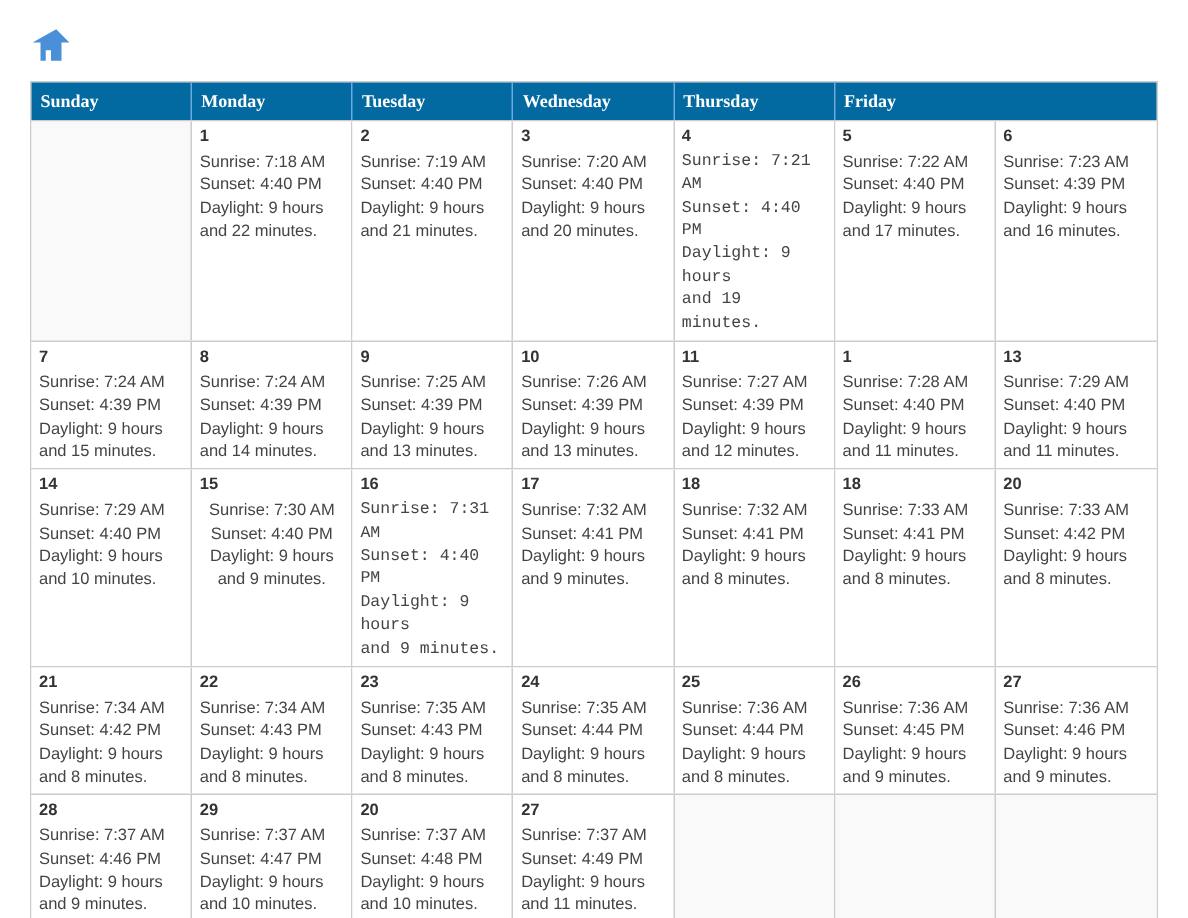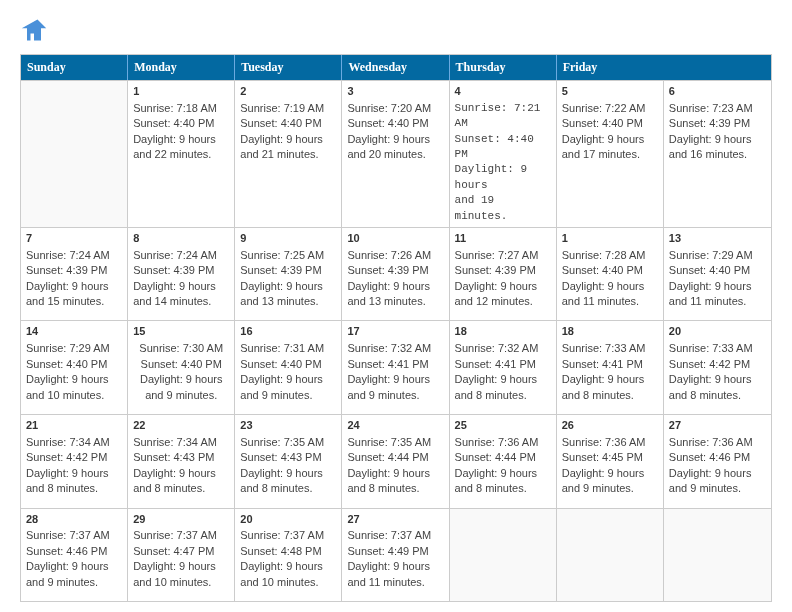--- a/index.html
+++ b/index.html
@@ -236,21 +236,21 @@
           </div>
           <div class="cal-cell">
             <span class="day-num">15</span>
             <div class="info" style="white-space: pre-line; text-align: center;">Sunrise: 7:30 AM
 Sunset: 4:40 PM
 Daylight: 9 hours
 and 9 minutes.</div>
           </div>
           <div class="cal-cell">
             <span class="day-num">16</span>
-            <div class="info" style="white-space: pre-line;">Sunrise: 7:31 AM
+            <div class="info" style="white-space: pre-line; font-family: Liberation Mono, monospace;">Sunrise: 7:31 AM
 Sunset: 4:40 PM
 Daylight: 9 hours
 and 9 minutes.</div>
           </div>
           <div class="cal-cell">
             <span class="day-num">17</span>
             <div class="info" style="white-space: pre-line;">Sunrise: 7:32 AM
 Sunset: 4:41 PM
 Daylight: 9 hours
 and 9 minutes.</div>

